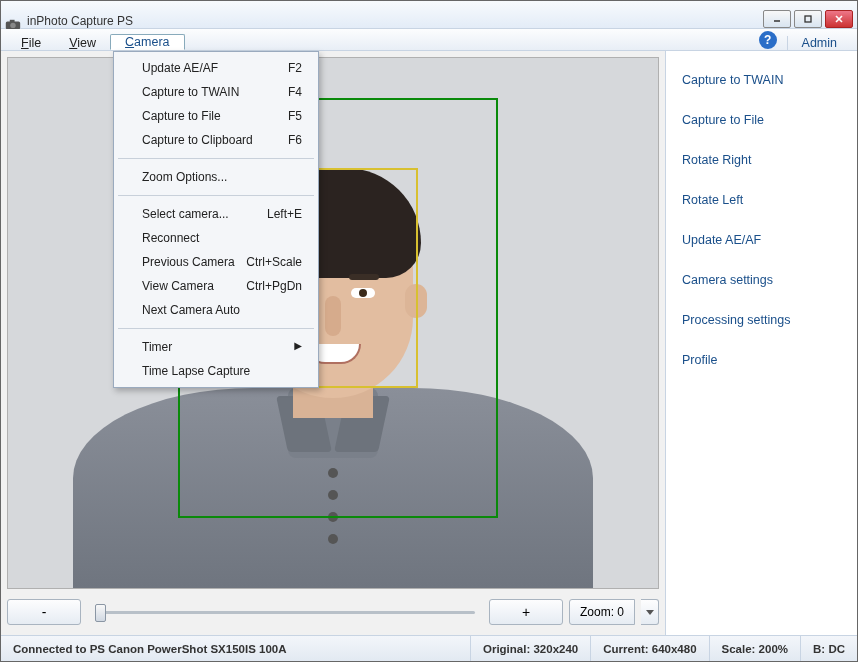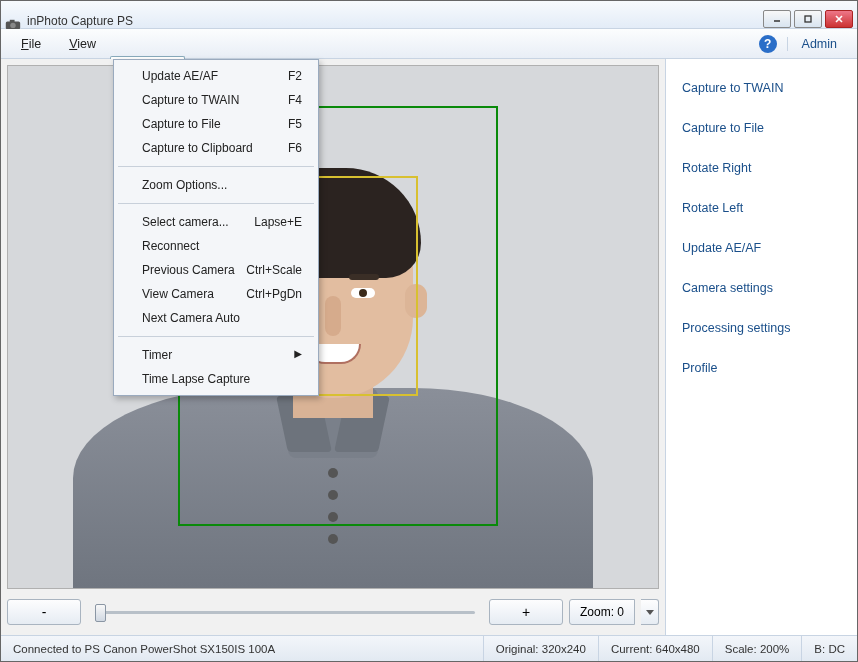--- a/index.html
+++ b/index.html
@@ -8,21 +8,21 @@
 .window { width: 858px; height: 662px; border: 1px solid #666; display: flex; flex-direction: column; background: linear-gradient(#eef3fa, #dfe8f4); }
 
 .titlebar { height: 28px; background: linear-gradient(#f7fafd, #e3ecf7); display: flex; align-items: flex-end; padding: 0 4px; border-bottom: 1px solid #c8d4e3; }
 .titlebar .icon { width: 16px; height: 12px; margin-right: 6px; }
 .titlebar .title { font-size: 12px; color: #333; flex: 1; }
 .win-btns { display: flex; gap: 3px; }
 .win-btn { width: 28px; height: 18px; border: 1px solid #888; border-radius: 2px; background: linear-gradient(#f8f8f8,#d8e4f0); display: flex; align-items: center; justify-content: center; font-size: 10px; cursor: pointer; }
 .win-btn.close { background: linear-gradient(#e78,#c33); color:#fff; border-color:#a22;}
 .win-btn svg { width: 10px; height: 10px; }
 
-.menubar { height: 30px; background: linear-gradient(#fcfdfe,#e8eef6); border-bottom: 1px solid #c8d4e3; display: flex; align-items: center; padding: 0 6px; }
+.menubar { height: 22px; background: linear-gradient(#fcfdfe,#e8eef6); border-bottom: 1px solid #c8d4e3; display: flex; align-items: flex-end; padding: 0 6px; }
 .menu-item { padding: 0 14px; font-size: 12.5px; color: #222; display: flex; align-items: center; cursor: pointer; }
 .menu-item u { text-decoration: underline; }
 .menu-item.active { background: #fff; border: 1px solid #8ab; border-bottom: 1px solid #fff; border-radius: 2px 2px 0 0; color:#1a4f8a;margin-top:40px; }
 .menubar .spacer { flex: 1; }
 .help-icon { width: 18px; height: 18px; border-radius: 50%; background: #2a6ec8; color: #fff; font-size: 12px; font-weight: bold; display: flex; align-items: center; justify-content: center; margin: auto 10px; cursor: pointer; }
 .admin { padding: 0 14px; font-size: 12.5px; display:flex; align-items:center; color:#1a4f8a; cursor:pointer; border-left:1px solid #c8d4e3;}
 
 .content { flex: 1; display: flex; background: #f1f1f1; position: relative; }
 
 .preview-area { flex: 1; display: flex; flex-direction: column; padding: 6px; }
@@ -63,21 +63,21 @@
 .sidebar { width:192px; background:#fff; border-left:1px solid #c8d4e3; padding:22px 16px; display:flex; flex-direction:column; gap:26px;}
 .sb-link { font-size:12.5px; color:#1a4f8a; cursor:pointer; }
 
 .dropdown { position:absolute; left:112px; top:0; width:206px; background:#f4f6f9; border:1px solid #9aaabe; box-shadow:2px 3px 6px rgba(0,0,0,.25); z-index:50;}
 .dd-group { padding:4px 0;}
 .dd-item { display:flex; padding:5px 16px 5px 28px; font-size:12px; color:#222; cursor:pointer; justify-content:space-between;}
 .dd-sep { height:1px; background:#c8d0da; margin:2px 4px;}
 .dd-arrow { font-size:10px; }
 
 .statusbar { height:26px; background:linear-gradient(#f3f6fa,#e2e9f2); border-top:1px solid #c8d4e3; display:flex; font-size:11.5px; color:#333;}
-.status-cell { padding:0 12px; display:flex; align-items:center; border-right:1px solid #c8d4e3;}
+.status-cell { padding:0 12px; display:flex; align-items:center; border-right:1px solid #c8d4e3;font-weight:bold;}
 .status-cell:first-child{flex:1;}
 .status-cell:last-child{border-right:none;}
 </style>
 </head>
 <body>
 
 <div class="window">
 
   <div class="titlebar">
     <span class="icon">
@@ -202,21 +202,21 @@
       <div class="dd-sep"></div>
       <div class="dd-group">
         <div class="dd-item">
             <span>Zoom Options...</span>
           </div>
       </div>
       <div class="dd-sep"></div>
       <div class="dd-group">
         <div class="dd-item">
             <span>Select camera...</span>
-            <span>Lapse+E</span>
+            <span>Left+E</span>
           </div>
         <div class="dd-item">
             <span>Reconnect</span>
           </div>
         <div class="dd-item">
             <span>Previous Camera</span>
             <span>Ctrl+Scale</span>
           </div>
         <div class="dd-item">
             <span>View Camera</span>

